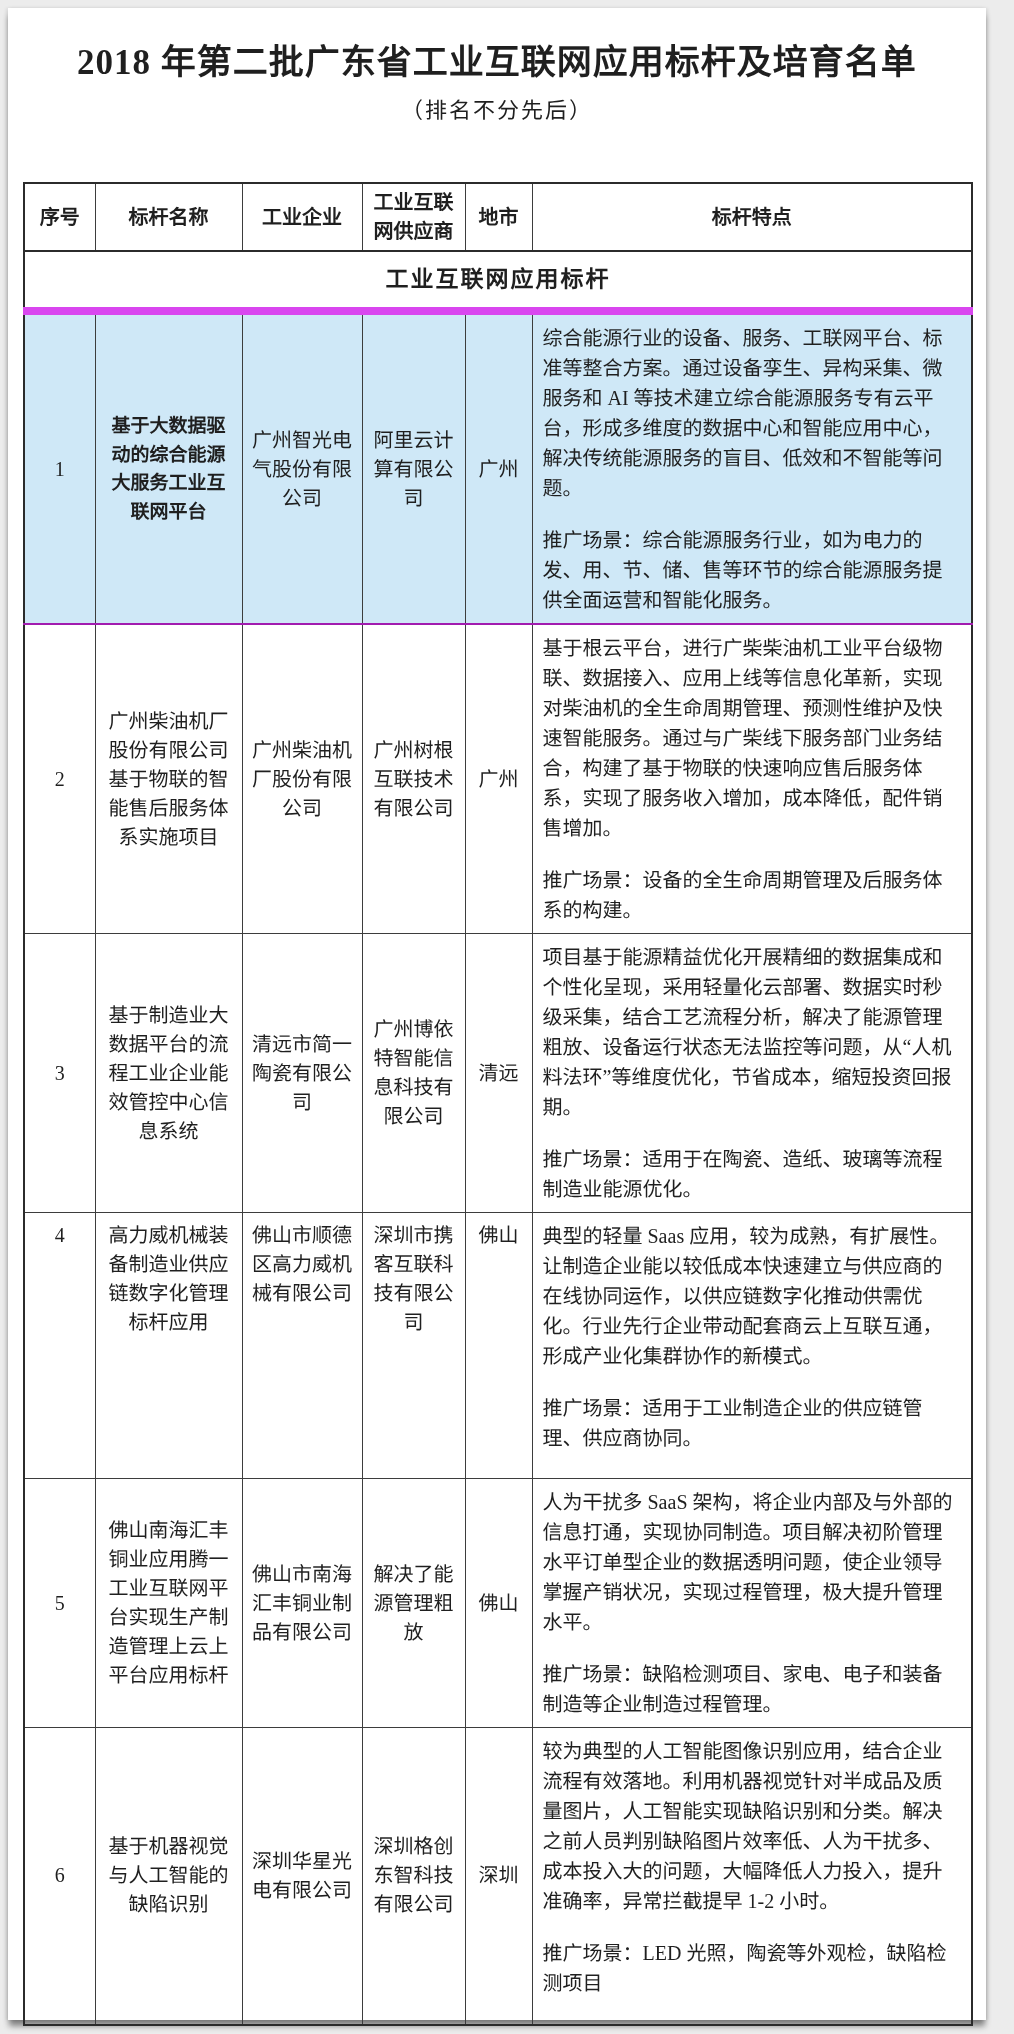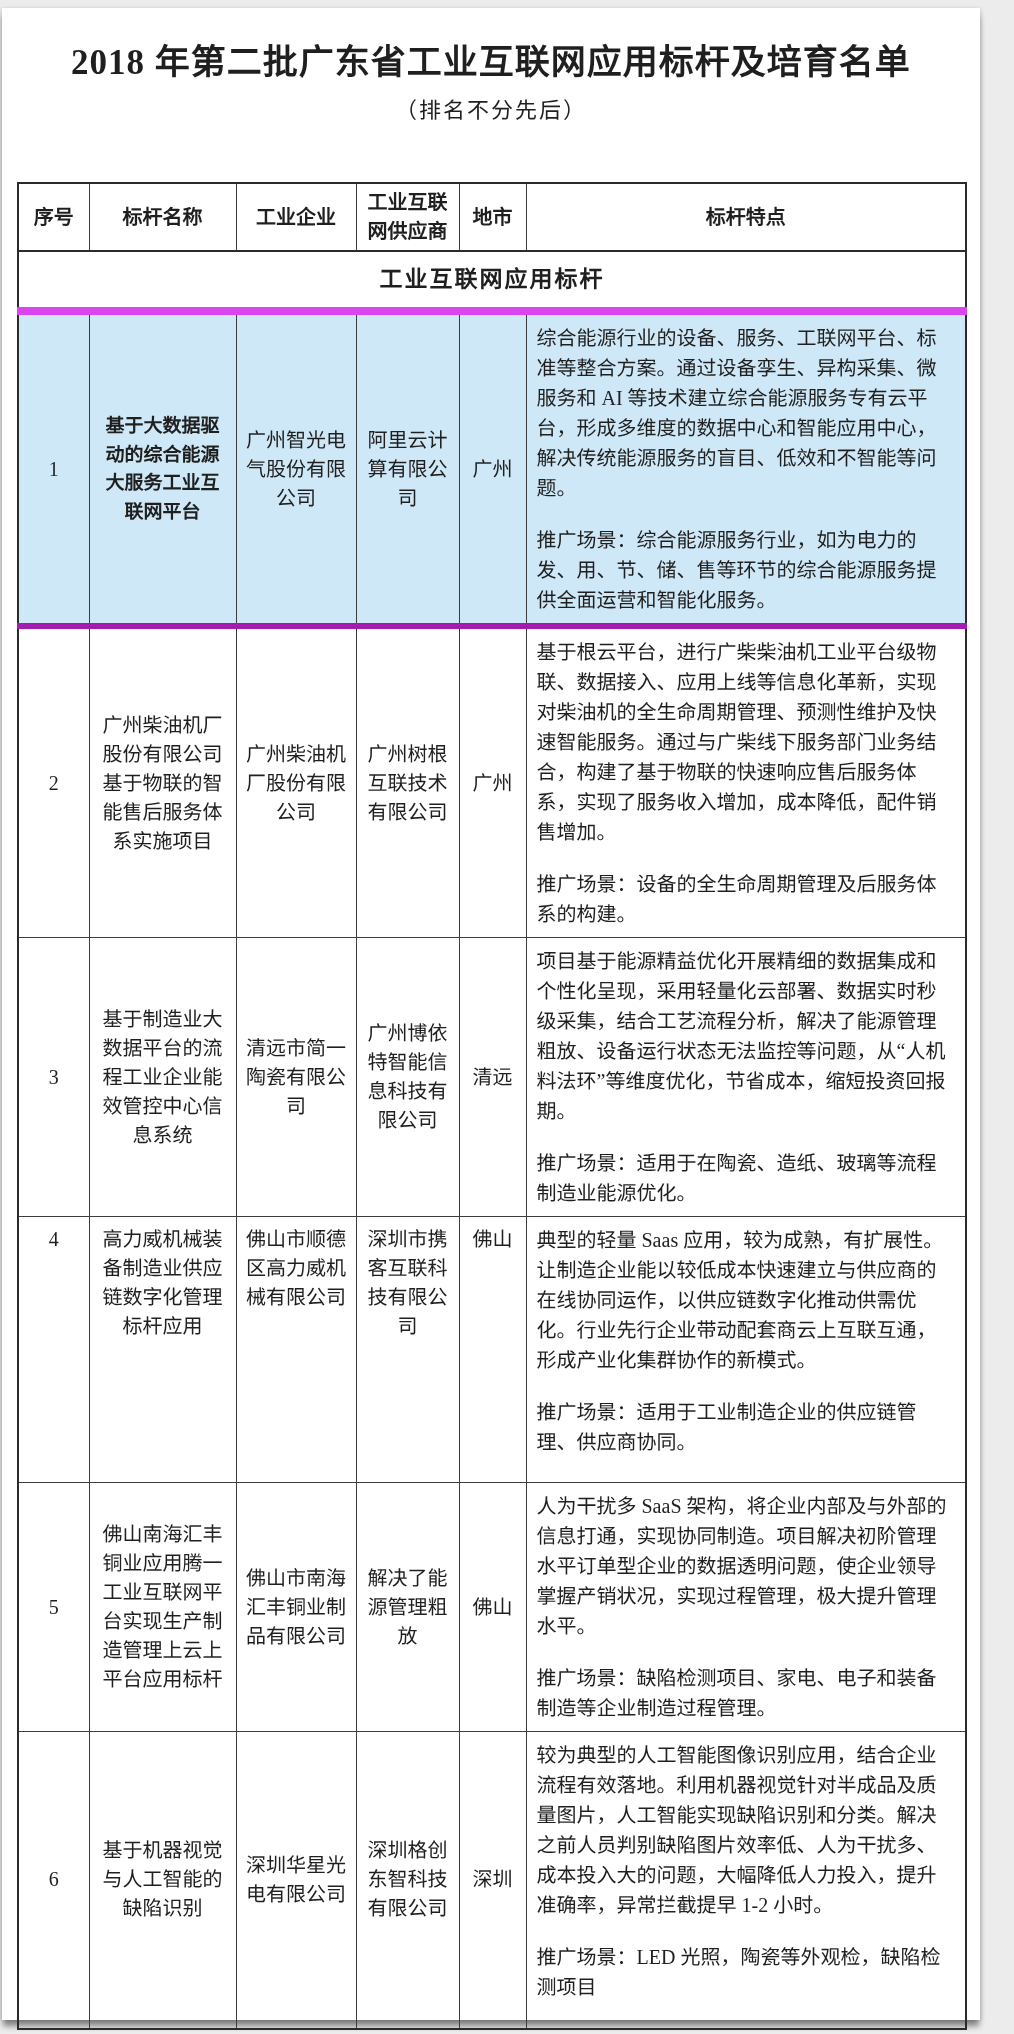--- a/index.html
+++ b/index.html
@@ -10,21 +10,21 @@
     color: #1f1f1f;
   }
   .stage {
     width: 1014px;
     height: 2034px;
     position: relative;
     overflow: hidden;
   }
   .sheet {
     position: absolute;
-    left: 2px;
+    left: 8px;
     top: 8px;
     width: 978px;
     height: 2012px;
     background: #ffffff;
     box-shadow: 0 7px 6px -1px rgba(0,0,0,0.45), 2px 0 3px rgba(0,0,0,0.08), -2px 0 3px rgba(0,0,0,0.08);
     box-sizing: border-box;
     padding: 34px 15px 0 15px;
   }
   .doc-title {
     margin: 0;
@@ -71,21 +71,21 @@
   td.features {
     text-align: left;
     vertical-align: top;
     padding: 8px 12px 8px 10px;
     line-height: 1.5;
   }
   td.features p { margin: 0 0 0 0; }
   td.features p + p { margin-top: 22px; }
   td.cell-name { padding: 4px 9px; }
   tr.row-highlight td { background: #cfe8f7; }
-  tr.row-highlight td { border-bottom: 6px solid #a21caf; margin-top: 37px; }
+  tr.row-highlight td { border-bottom: 2px solid #a21caf; margin-top: 37px; }
   tr.row-highlight td.cell-name {
     font-family: "Liberation Sans", "DejaVu Sans", sans-serif;
     font-weight: 700;
     font-size: 19px;
     line-height: 1.5;
   }
   tr.valign-top td { vertical-align: top; padding-top: 8px; }
   tr.valign-top td.features { padding-top: 8px; }
   tr.r1 { height: 295px; }
   tr.r2 { height: 295px; }

